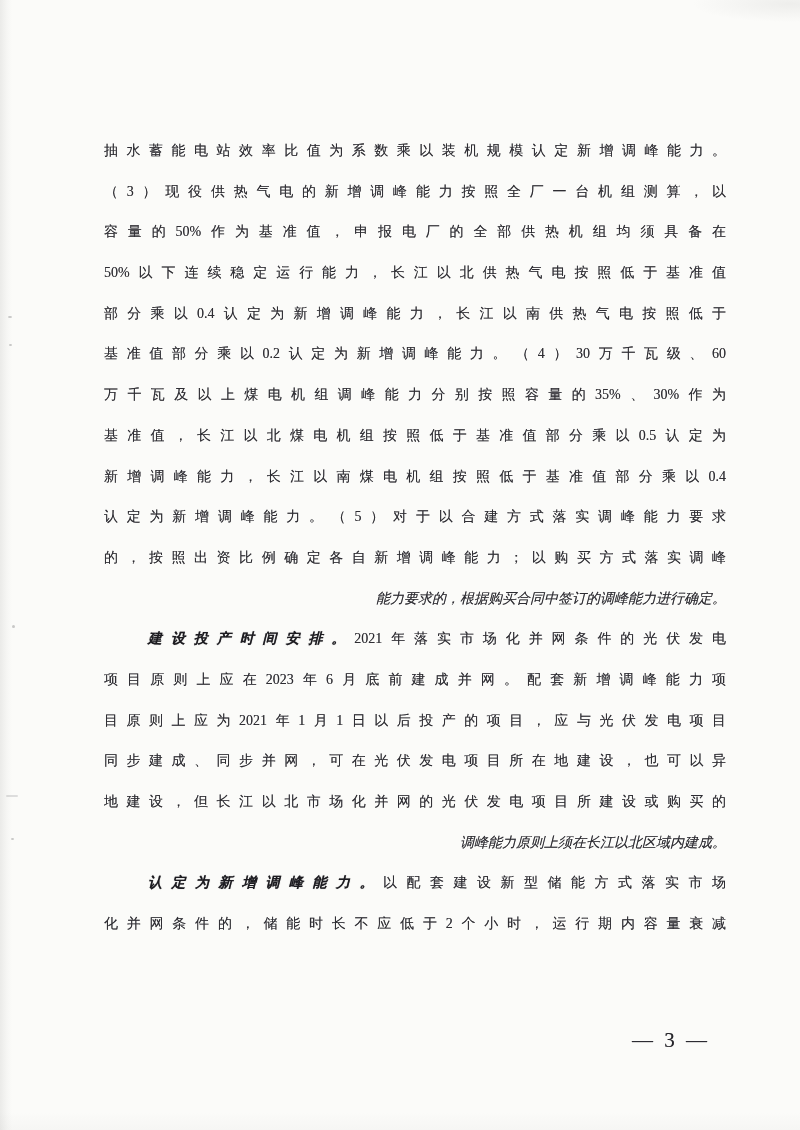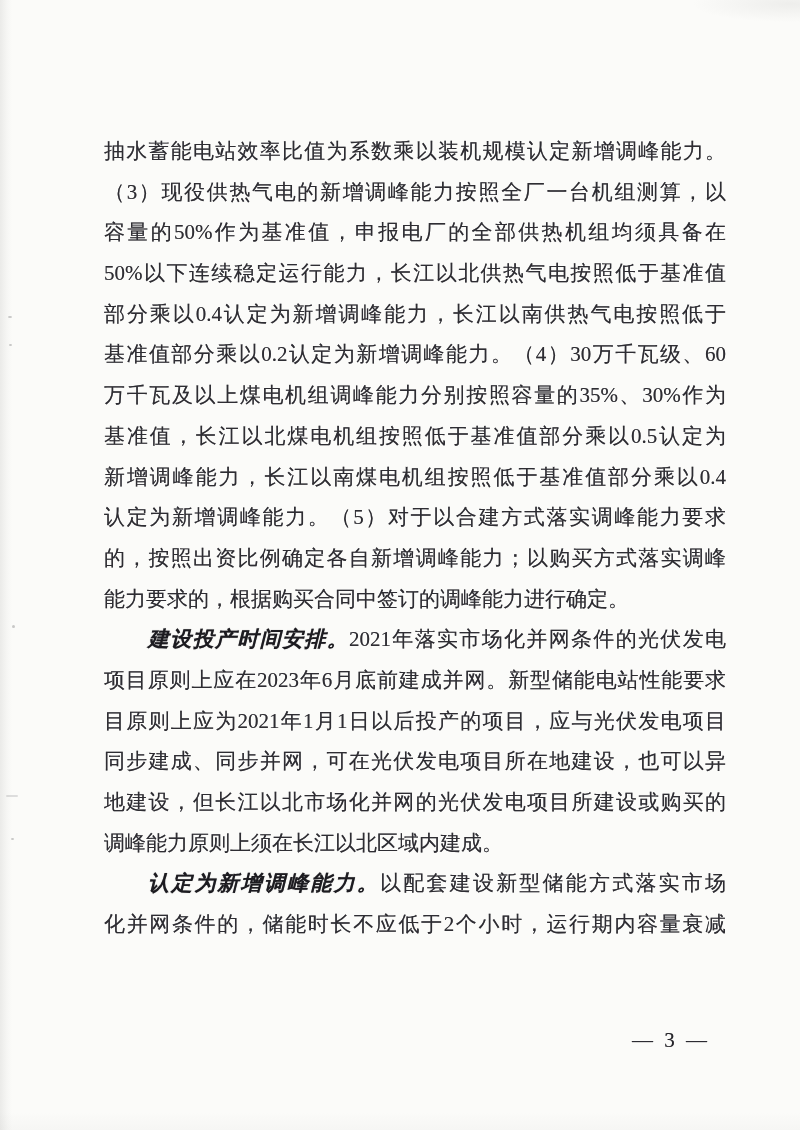--- a/index.html
+++ b/index.html
@@ -23,31 +23,32 @@
   .text-block {
     position: absolute;
     left: 104px;
     top: 131px;
     width: 622px;
   }
 
   .line {
     height: 40.7px;
     line-height: 40.7px;
-    font-size: 21px;
+    font-size: 14px;
     text-align: justify;
     text-align-last: justify;
     overflow: hidden;
     white-space: nowrap;
     color: #2e2d33;
     text-shadow: 0 0 0.6px rgba(46,45,51,0.55);
   }
   .line.short {
-    text-align: left;
+    text-align: right;
     text-align-last: auto;
+    font-style: italic;
   }
   .line.indent {
     text-indent: 44px;
   }
   .line .b {
     font-weight: 700;
     color: #1c1b20;
     text-shadow: 0 0 0.7px rgba(20,20,24,0.6);
     font-style: italic;
   }
@@ -84,21 +85,21 @@
   <div class="line">50%以下连续稳定运行能力，长江以北供热气电按照低于基准值</div>
   <div class="line">部分乘以0.4认定为新增调峰能力，长江以南供热气电按照低于</div>
   <div class="line">基准值部分乘以0.2认定为新增调峰能力。（4）30万千瓦级、60</div>
   <div class="line">万千瓦及以上煤电机组调峰能力分别按照容量的35%、30%作为</div>
   <div class="line">基准值，长江以北煤电机组按照低于基准值部分乘以0.5认定为</div>
   <div class="line">新增调峰能力，长江以南煤电机组按照低于基准值部分乘以0.4</div>
   <div class="line">认定为新增调峰能力。（5）对于以合建方式落实调峰能力要求</div>
   <div class="line">的，按照出资比例确定各自新增调峰能力；以购买方式落实调峰</div>
   <div class="line short">能力要求的，根据购买合同中签订的调峰能力进行确定。</div>
   <div class="line indent"><span class="b">建设投产时间安排。</span><span>2021年落实市场化并网条件的光伏发电</span></div>
-  <div class="line">项目原则上应在2023年6月底前建成并网。新型储能电站性能要求</div>
+  <div class="line">项目原则上应在2023年6月底前建成并网。配套新增调峰能力项</div>
   <div class="line">目原则上应为2021年1月1日以后投产的项目，应与光伏发电项目</div>
   <div class="line">同步建成、同步并网，可在光伏发电项目所在地建设，也可以异</div>
   <div class="line">地建设，但长江以北市场化并网的光伏发电项目所建设或购买的</div>
   <div class="line short">调峰能力原则上须在长江以北区域内建成。</div>
   <div class="line indent"><span class="b">认定为新增调峰能力。</span><span>以配套建设新型储能方式落实市场</span></div>
   <div class="line">化并网条件的，储能时长不应低于2个小时，运行期内容量衰减</div>
 </div>
 
 <div class="pagenum">— 3 —</div>
 

